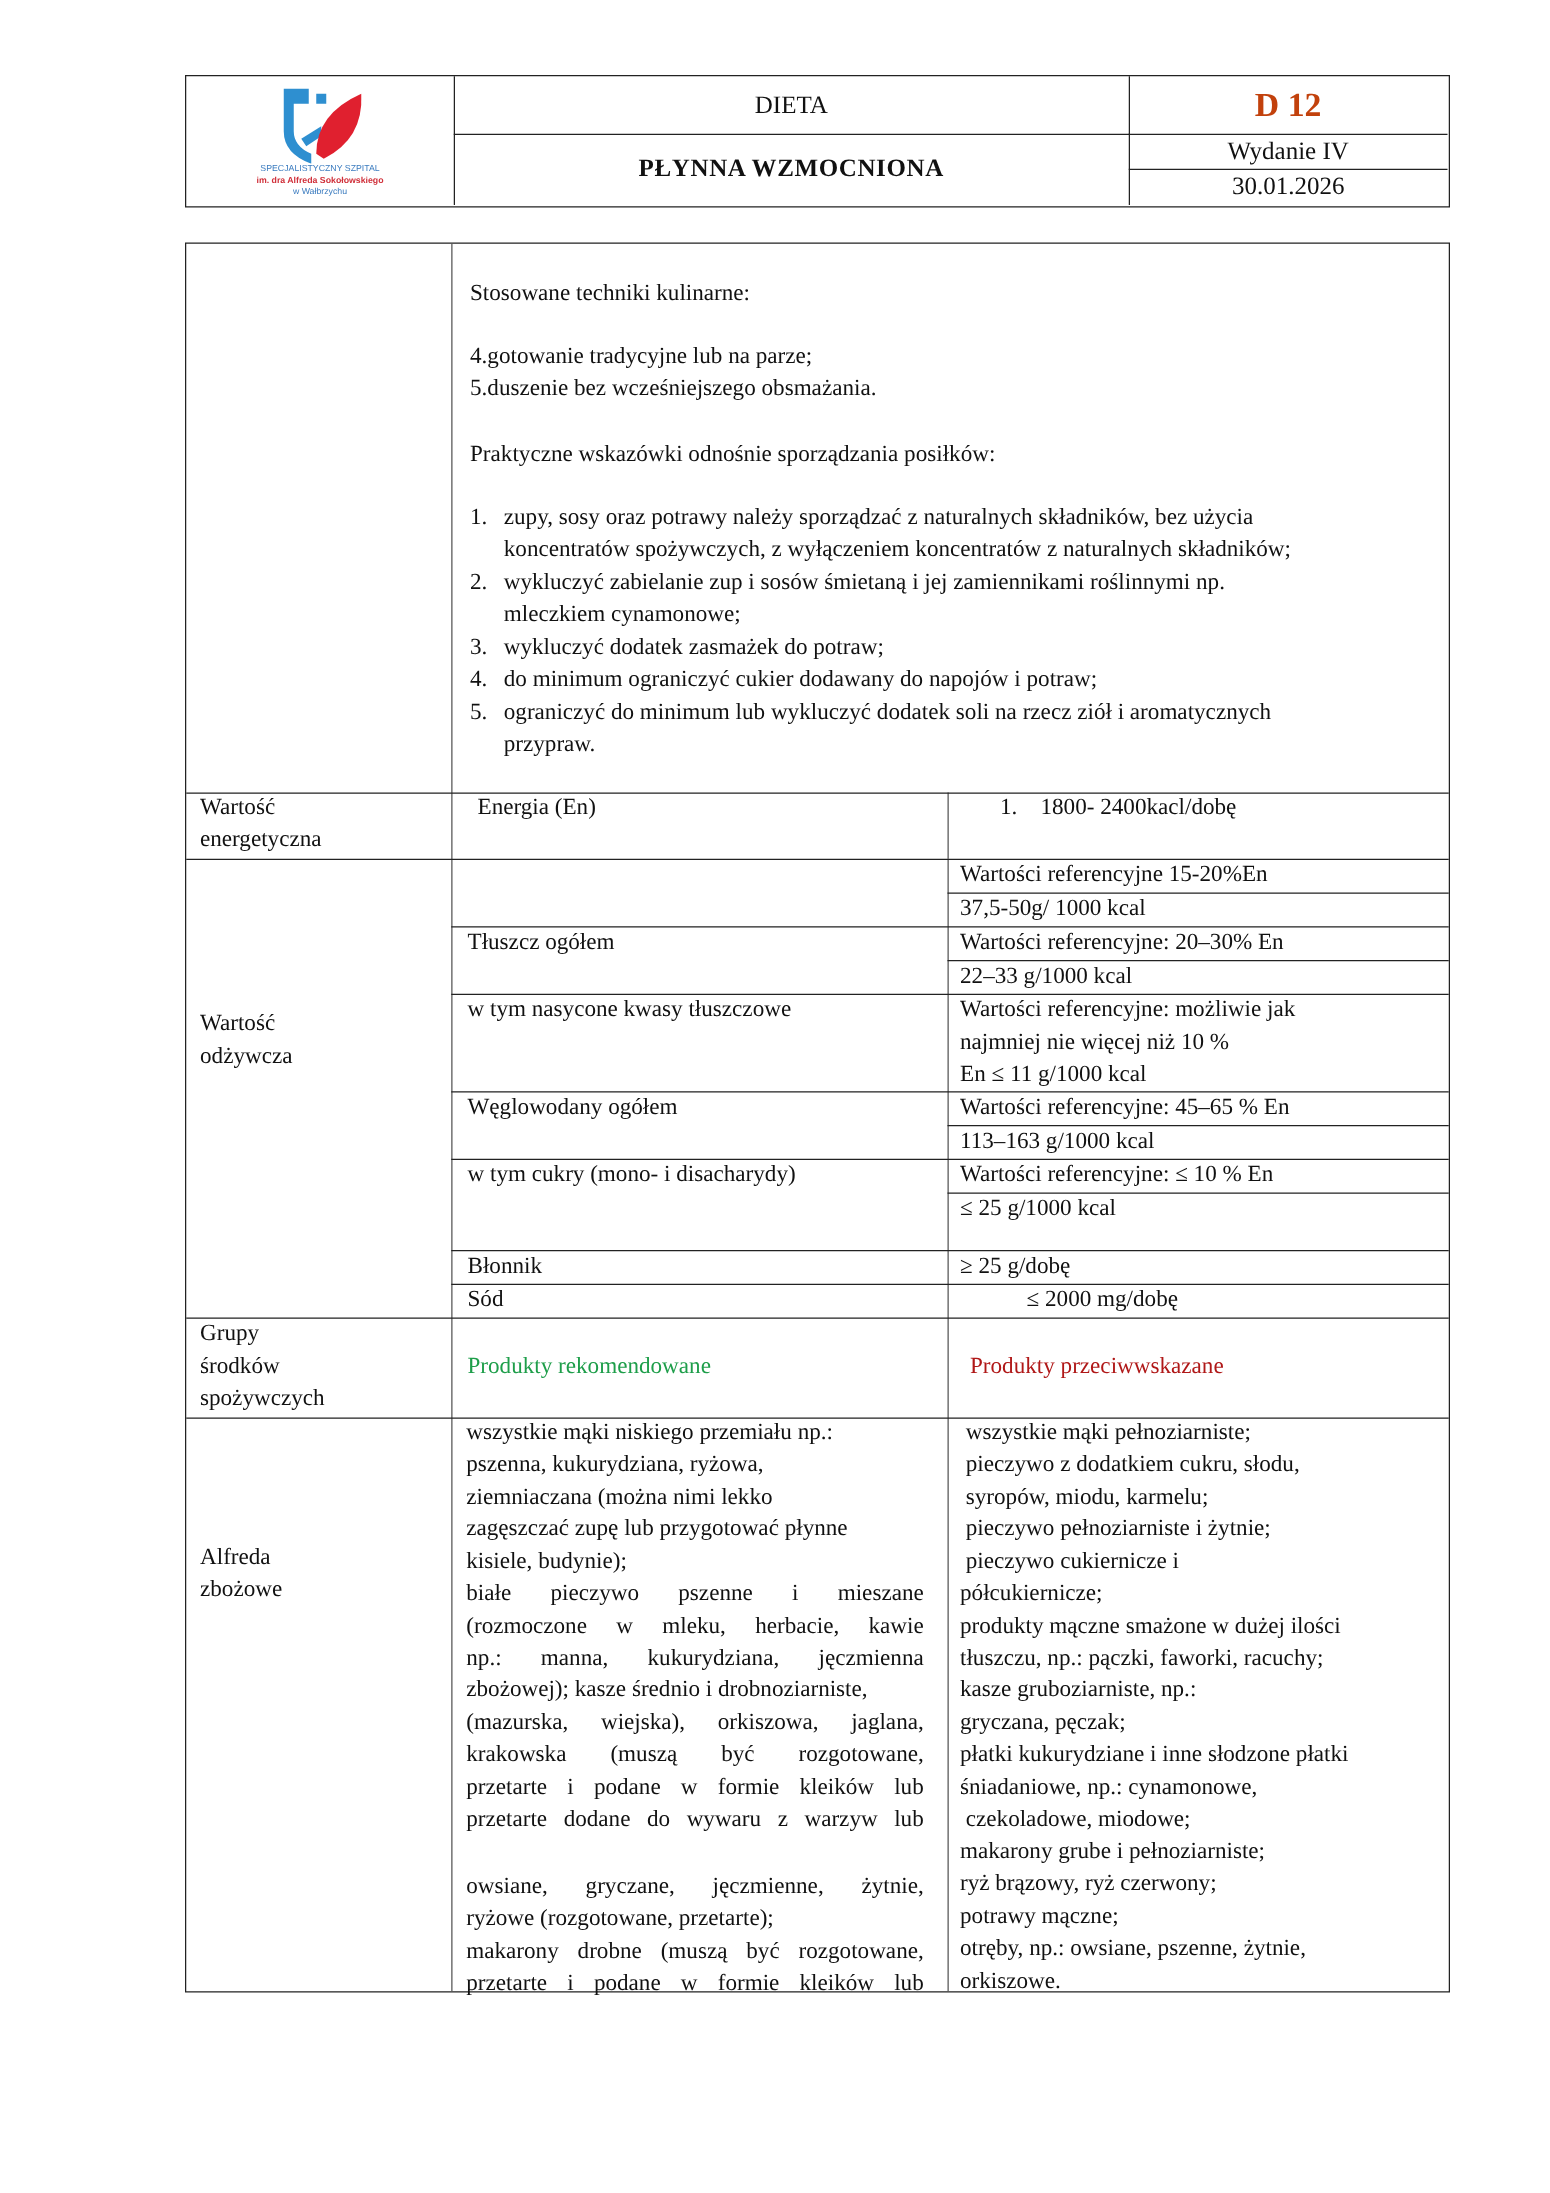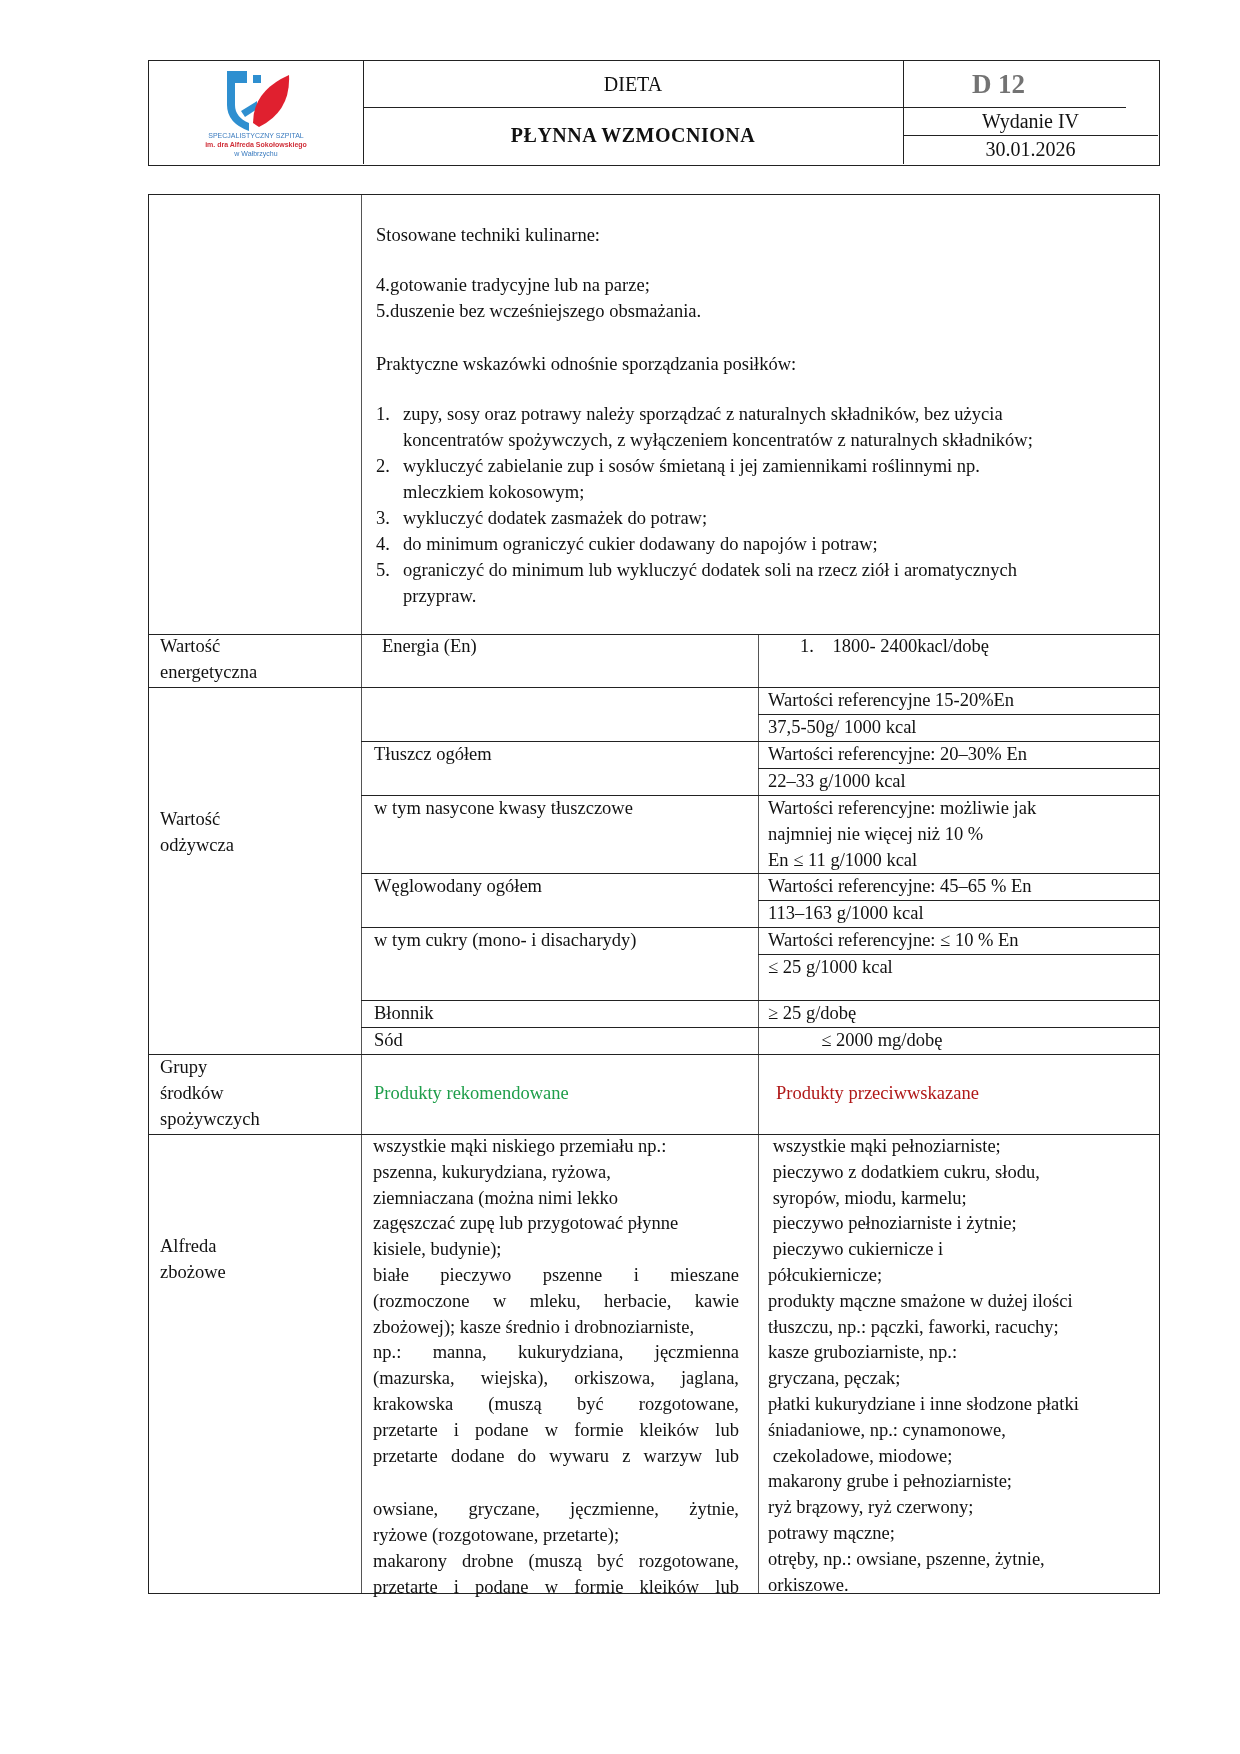--- a/index.html
+++ b/index.html
@@ -2,21 +2,21 @@
 <html><head>
 <meta charset="utf-8">
 <style>
   html, body { margin:0; padding:0; background:#fff; }
   body { width:1240px; height:1754px; position:relative; font-family:"Liberation Serif", serif; color:#111; overflow:hidden; }
   .abs { position:absolute; box-sizing:border-box; }
   .hdr { left:148px; top:60px; width:1012px; height:106px; border:1.5px solid #222; }
   .hdr .logo { position:absolute; left:0; top:0; width:214px; height:103px; border-right:1.5px solid #222; }
   .hdr .mid1 { position:absolute; left:214px; top:0; width:540px; height:46px; border-bottom:1.5px solid #222; border-right:1.5px solid #222; display:flex; align-items:center; justify-content:center; font-weight:normal; font-size:20px; }
   .hdr .mid2 { position:absolute; left:214px; top:46px; width:540px; height:57px; border-right:1.5px solid #222; display:flex; align-items:center; justify-content:center; font-weight:bold; font-size:20px; letter-spacing:0.5px; }
-  .hdr .code { position:absolute; left:722px; top:0; width:255px; height:46px; border-bottom:1.5px solid #222; display:flex; align-items:center; justify-content:center; font-weight:bold; font-size:27px; color:#737373; }
+  .hdr .code { position:absolute; left:754px; top:0; width:255px; height:46px; border-bottom:1.5px solid #222; display:flex; align-items:center; justify-content:center; font-weight:bold; font-size:27px; color:#c2410c; }
   .hdr .ed { position:absolute; left:754px; top:46px; width:255px; height:28px; border-bottom:1.5px solid #222; display:flex; align-items:center; justify-content:center; font-size:20px; }
   .hdr .date { position:absolute; left:754px; top:74px; width:255px; height:29px; display:flex; align-items:center; justify-content:center; font-size:20px; }
   .logo-text { position:absolute; left:0; width:214px; text-align:center; font-family:"Liberation Sans", sans-serif; font-size:7px; line-height:9px; }
   .main { left:148px; top:194px; width:1012px; height:1400px; border:1.5px solid #222; }
   .vl { position:absolute; width:0; border-left:1.5px solid #555; }
   .hl { position:absolute; height:0; border-top:1.3px solid #222; }
   .t { position:absolute; font-size:18.5px; line-height:26px; white-space:nowrap; }
   .b { font-weight:normal; }
   .lst { position:absolute; left:376px; font-size:18.5px; line-height:26px; }
   .lst .row { display:flex; }
@@ -76,21 +76,21 @@
     <span class="n">1.</span>
     <div>
         <div>zupy, sosy oraz potrawy należy sporządzać z naturalnych składników, bez użycia</div>
         <div>koncentratów spożywczych, z wyłączeniem koncentratów z naturalnych składników;</div>
       </div>
   </div>
   <div class="row">
     <span class="n">2.</span>
     <div>
         <div>wykluczyć zabielanie zup i sosów śmietaną i jej zamiennikami roślinnymi np.</div>
-        <div>mleczkiem kokosowym;</div>
+        <div>mleczkiem cynamonowe;</div>
       </div>
   </div>
   <div class="row">
     <span class="n">3.</span>
     <div>
         <div>wykluczyć dodatek zasmażek do potraw;</div>
       </div>
   </div>
   <div class="row">
     <span class="n">4.</span>
@@ -151,22 +151,22 @@
 <div class="abs t b" style="left:160px;top:1259px">zbożowe</div>
 
 <div class="abs" id="rec-col" style="left:373px;top:1134px;width:366px;font-size:18.5px;line-height:25.8px">
     <div style="white-space: nowrap;">wszystkie mąki niskiego przemiału np.:</div>
     <div style="white-space: nowrap;">pszenna, kukurydziana, ryżowa,</div>
     <div style="white-space: nowrap;">ziemniaczana (można nimi lekko</div>
     <div style="white-space: nowrap;">zagęszczać zupę lub przygotować płynne</div>
     <div style="white-space: nowrap;">kisiele, budynie);</div>
     <div style="text-align: justify; text-align-last: justify; white-space: nowrap;">białe pieczywo pszenne i mieszane</div>
     <div style="text-align: justify; text-align-last: justify; white-space: nowrap;">(rozmoczone w mleku, herbacie, kawie</div>
+    <div style="text-align: justify; text-align-last: justify; white-space: nowrap;">np.: manna, kukurydziana, jęczmienna</div>
     <div style="white-space: nowrap;">zbożowej); kasze średnio i drobnoziarniste,</div>
-    <div style="text-align: justify; text-align-last: justify; white-space: nowrap;">np.: manna, kukurydziana, jęczmienna</div>
     <div style="text-align: justify; text-align-last: justify; white-space: nowrap;">(mazurska, wiejska), orkiszowa, jaglana,</div>
     <div style="text-align: justify; text-align-last: justify; white-space: nowrap;">krakowska (muszą być rozgotowane,</div>
     <div style="text-align: justify; text-align-last: justify; white-space: nowrap;">przetarte i podane w formie kleików lub</div>
     <div style="text-align: justify; text-align-last: justify; white-space: nowrap;">przetarte dodane do wywaru z warzyw lub</div>
     <div style="text-align: justify; text-align-last: justify; white-space: nowrap; margin-top: 28px;">owsiane, gryczane, jęczmienne, żytnie,</div>
     <div style="white-space: nowrap;">ryżowe (rozgotowane, przetarte);</div>
     <div style="text-align: justify; text-align-last: justify; white-space: nowrap;">makarony drobne (muszą być rozgotowane,</div>
     <div style="text-align: justify; text-align-last: justify; white-space: nowrap;">przetarte i podane w formie kleików lub</div>
   </div>
 <div class="abs" id="con-col" style="left:768px;top:1134px;width:380px;font-size:18.5px;line-height:25.8px;white-space:pre"><div> wszystkie mąki pełnoziarniste;</div><div> pieczywo z dodatkiem cukru, słodu,</div><div> syropów, miodu, karmelu;</div><div> pieczywo pełnoziarniste i żytnie;</div><div> pieczywo cukiernicze i</div><div>półcukiernicze;</div><div>produkty mączne smażone w dużej ilości</div><div>tłuszczu, np.: pączki, faworki, racuchy;</div><div>kasze gruboziarniste, np.:</div><div>gryczana, pęczak;</div><div>płatki kukurydziane i inne słodzone płatki</div><div>śniadaniowe, np.: cynamonowe,</div><div> czekoladowe, miodowe;</div><div>makarony grube i pełnoziarniste;</div><div>ryż brązowy, ryż czerwony;</div><div>potrawy mączne;</div><div>otręby, np.: owsiane, pszenne, żytnie,</div><div>orkiszowe.</div></div>

